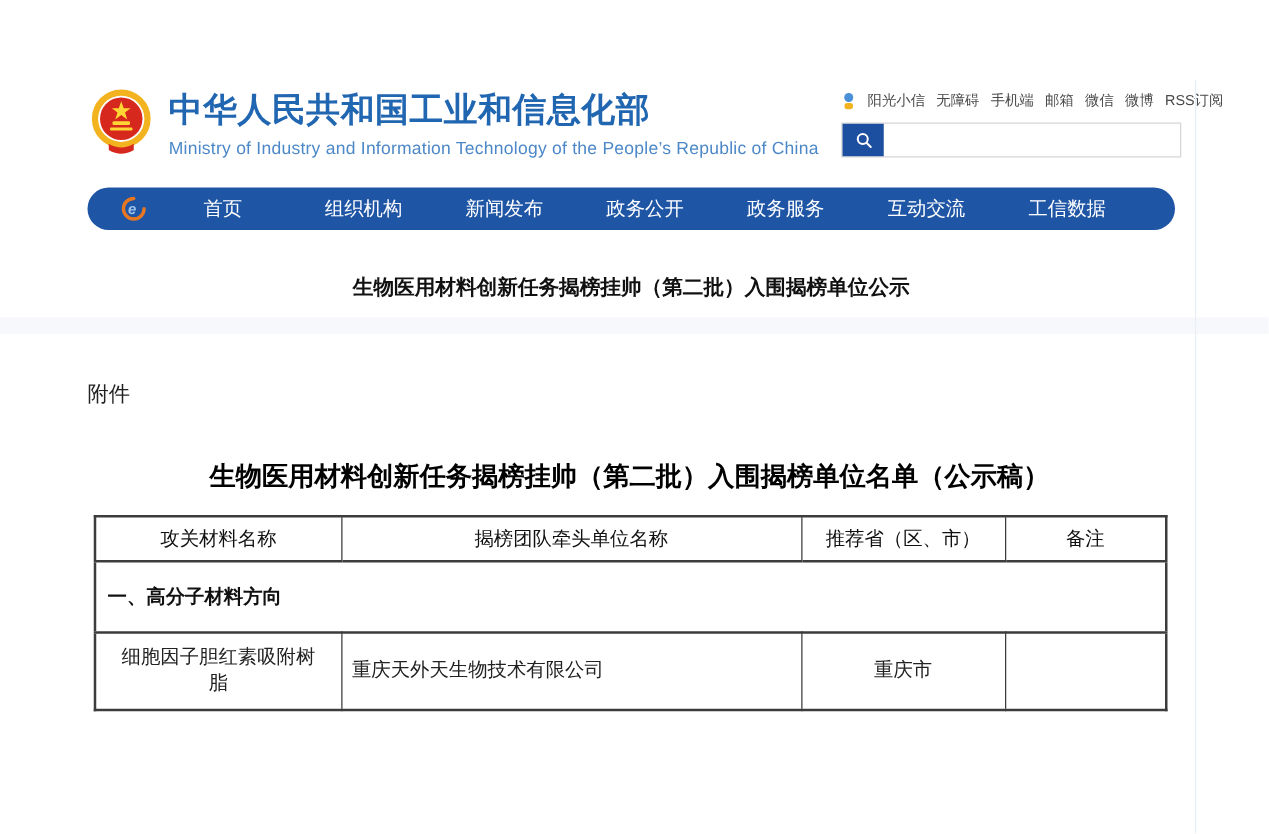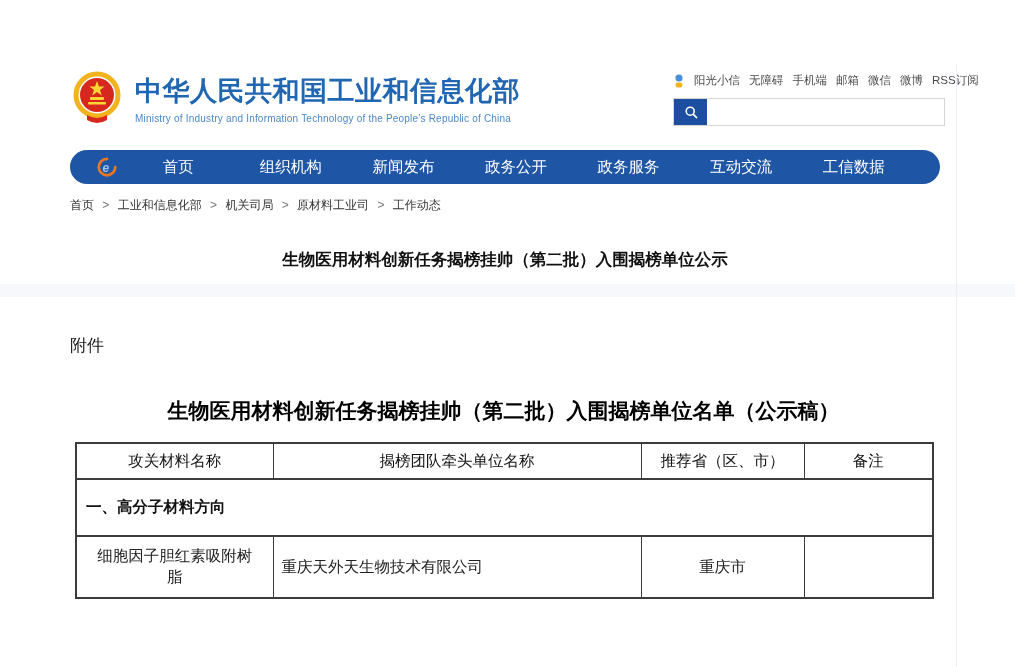--- a/index.html
+++ b/index.html
@@ -13,21 +13,21 @@
     position: absolute; left: 956px; top: 64px;
     width: 1px; height: 603px; background: #eaeef5;
   }
   .content { padding-left: 70px; width: 945px; }
 
   
   .site-header { display: flex; justify-content: space-between; align-items: flex-start; padding-top: 70px; }
   .logo-link { display: flex; align-items: center; gap: 11px; cursor: pointer; }
   .title-stack { display: flex; flex-direction: column; }
   .site-title { font-size: 27px; font-weight: bold; color: var(--brand-blue, #2166b1); letter-spacing: 0.5px; white-space: nowrap; }
-  .site-subtitle { font-size: 10px; color: var(--subtitle-blue, #4c88c8); margin-top: 4px; letter-spacing: 0.2px; white-space: nowrap; }
+  .site-subtitle { font-size: 14px; color: var(--subtitle-blue, #4c88c8); margin-top: 4px; letter-spacing: 0.2px; white-space: nowrap; }
 
   .header-right { width: 272px; padding-top: 3px; flex-shrink: 0; }
   .quick-links { display: flex; align-items: center; gap: 9px; font-size: 11.5px; color: #4a4a4a; white-space: nowrap; }
   .qlink { cursor: pointer; }
   .search-box { margin-top: 10px; display: flex; height: 28px; border: 1px solid #d6d6d6; background: #fff; }
   .search-input { flex: 1; border: none; outline: none; padding: 0 9px; font-size: 12px; color: #333; min-width: 0; font-family: inherit; }
   .search-input::placeholder { color: #a9a9a9; }
   .search-btn { width: 33px; background: var(--search-blue, #1c4fa0); border: none; display: flex; align-items: center; justify-content: center; cursor: pointer; }
 
   
@@ -133,23 +133,20 @@
 
   <span class="nav-item">首页</span>
       <span class="nav-item">组织机构</span>
       <span class="nav-item">新闻发布</span>
       <span class="nav-item">政务公开</span>
       <span class="nav-item">政务服务</span>
       <span class="nav-item">互动交流</span>
       <span class="nav-item">工信数据</span>
     </div>
 
-  <div class="breadcrumb">
-    
-  <span class="bc-item">首页</span><span class="bc-sep"> &gt; </span><span class="bc-item">工业和信息化部</span><span class="bc-sep"> &gt; </span><span class="bc-item">机关司局</span><span class="bc-sep"> &gt; </span><span class="bc-item">原材料工业司</span><span class="bc-sep"> &gt; </span><span class="bc-item">工作动态</span></div>
 
   <div class="article-title">生物医用材料创新任务揭榜挂帅（第二批）入围揭榜单位公示</div>
 </div>
 
 <div class="divider-band"></div>
 
 <div class="content">
   <div class="attachment-label">附件</div>
   <div class="doc-title">生物医用材料创新任务揭榜挂帅（第二批）入围揭榜单位名单（公示稿）</div>
 

